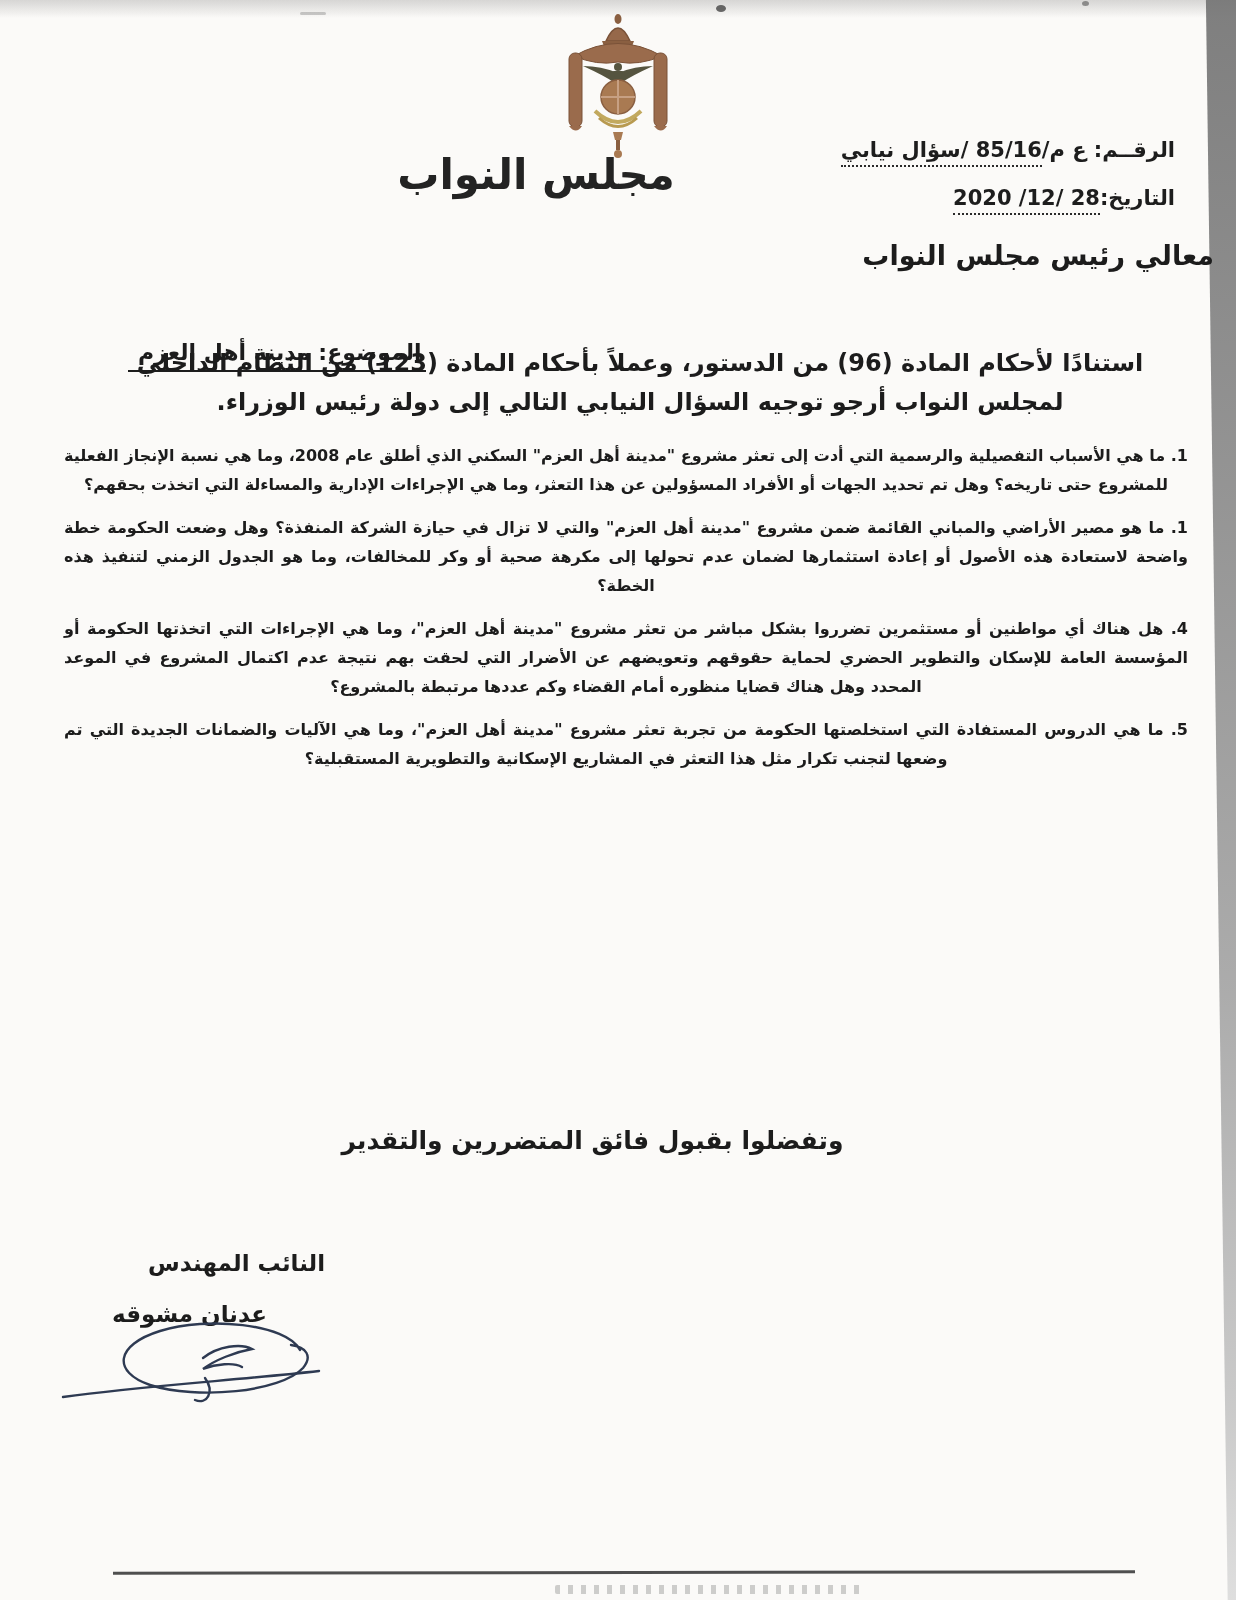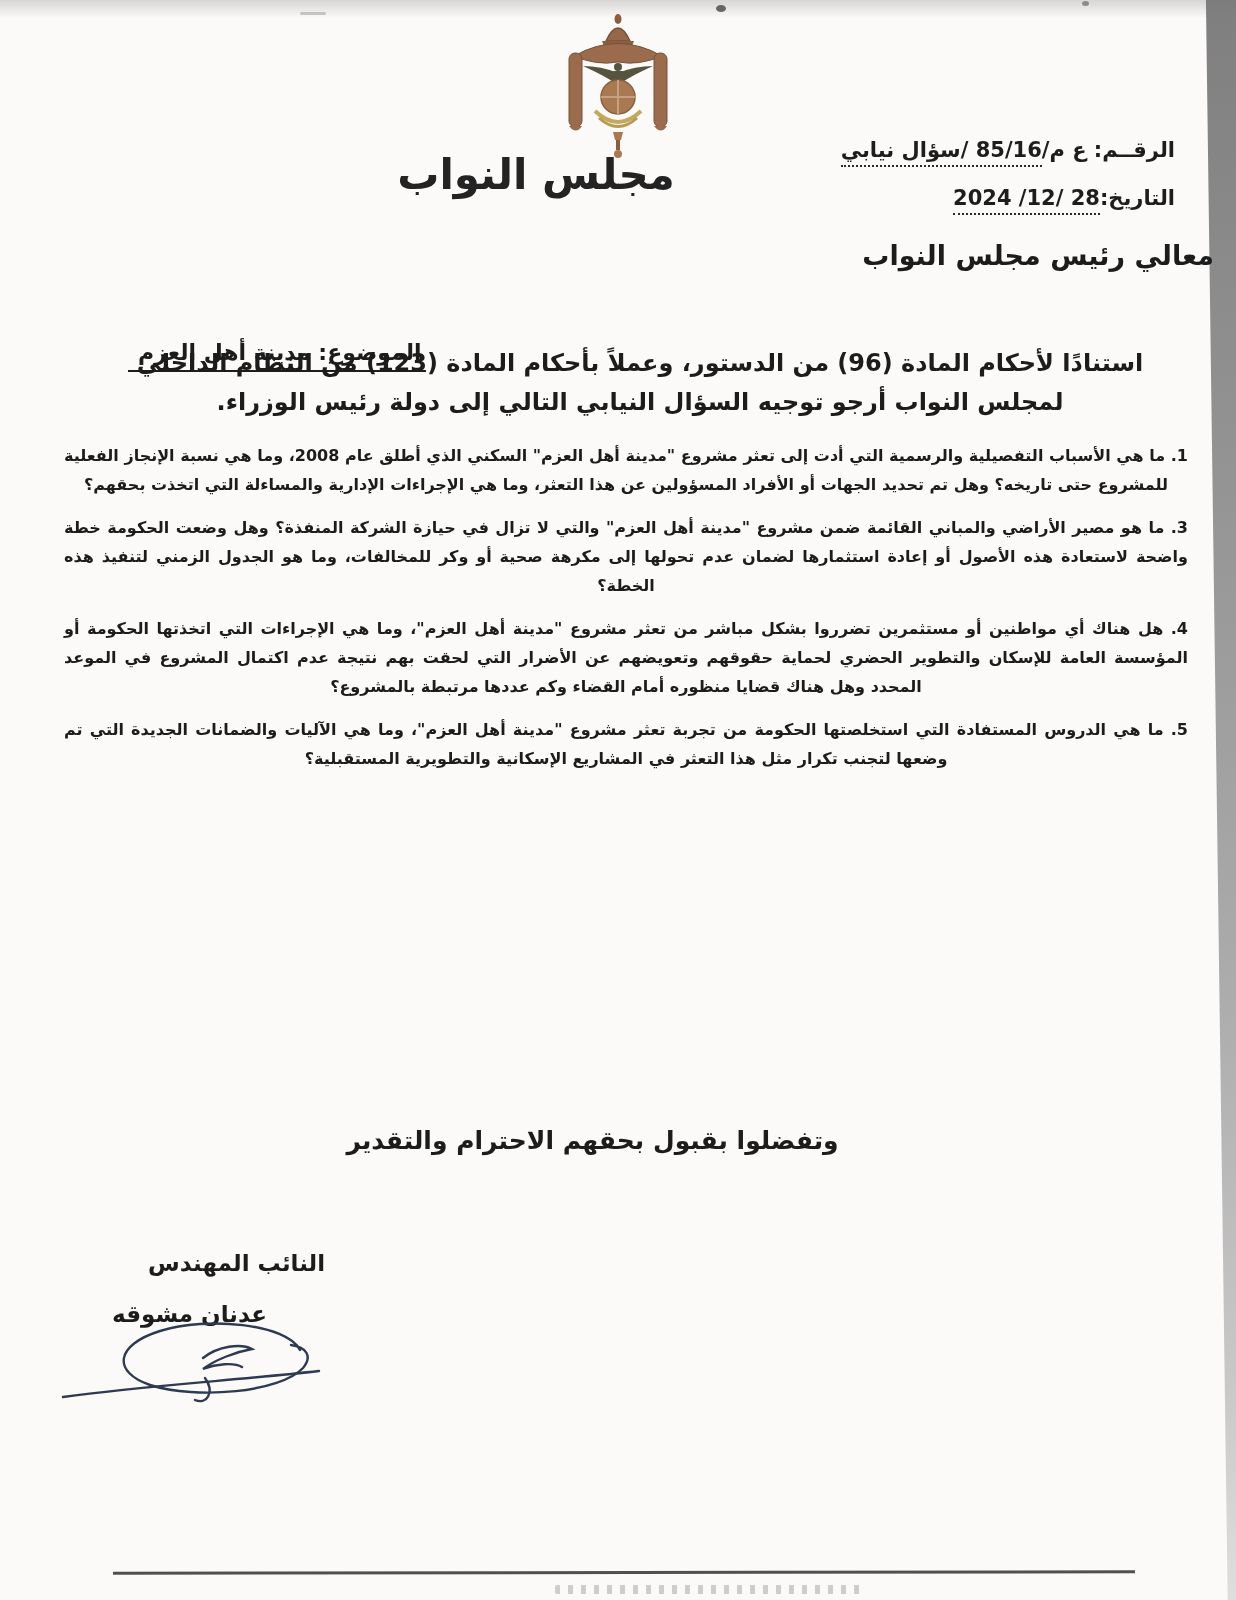--- a/index.html
+++ b/index.html
@@ -64,21 +64,21 @@
 <div class="page">
 
   <div class="scan-top"></div>
   <div class="scan-right"></div>
   <div class="speck s1"></div>
   <div class="speck s2"></div>
   <div class="speck s3"></div>
 
   <div class="ref-block">
     <div class="ref-line"><span>الرقــم: ع م/</span><span class="dotted">85/16 /سؤال نيابي</span></div>
-    <div class="ref-line"><span>التاريخ:</span><span class="dotted">28 /12/ 2024</span></div>
+    <div class="ref-line"><span>التاريخ:</span><span class="dotted">28 /12/ 2020</span></div>
   </div>
 
   <div class="crest">
     <svg width="150" height="150" viewBox="0 0 150 150">
       <ellipse cx="75" cy="7" rx="3.5" ry="5" fill="#8a5f41"></ellipse>
       <path d="M63 29 Q75 3 87 29 Z" fill="#96684a" stroke="#7a5238" stroke-width="1.5"></path>
       <path d="M59 29 H91 L88 37 H62 Z" fill="#8a5f41"></path>
       <path d="M31 44 Q75 19 119 44 Q96 54 75 50 Q54 54 31 44 Z" fill="#9a6b4c" stroke="#7a5238" stroke-width="1"></path>
       <rect x="26" y="41" width="13" height="74" rx="6" fill="#9a6b4c" stroke="#7a5238" stroke-width="1"></rect>
       <rect x="111" y="41" width="13" height="74" rx="6" fill="#9a6b4c" stroke="#7a5238" stroke-width="1"></rect>
@@ -101,26 +101,26 @@
   <div class="org-callig">مجلس النواب</div>
 
   <div class="salutation">معالي رئيس مجلس النواب</div>
 
   <div class="subject">الموضوع: مدينة أهل العزم</div>
 
   <div class="intro">استنادًا لأحكام المادة (96) من الدستور، وعملاً بأحكام المادة (123) من النظام الداخلي لمجلس النواب أرجو توجيه السؤال النيابي التالي إلى دولة رئيس الوزراء.</div>
 
   <div class="questions">
     <p>1. ما هي الأسباب التفصيلية والرسمية التي أدت إلى تعثر مشروع "مدينة أهل العزم" السكني الذي أطلق عام 2008، وما هي نسبة الإنجاز الفعلية للمشروع حتى تاريخه؟ وهل تم تحديد الجهات أو الأفراد المسؤولين عن هذا التعثر، وما هي الإجراءات الإدارية والمساءلة التي اتخذت بحقهم؟</p>
-    <p>3. ما هو مصير الأراضي والمباني القائمة ضمن مشروع "مدينة أهل العزم" والتي لا تزال في حيازة الشركة المنفذة؟ وهل وضعت الحكومة خطة واضحة لاستعادة هذه الأصول أو إعادة استثمارها لضمان عدم تحولها إلى مكرهة صحية أو وكر للمخالفات، وما هو الجدول الزمني لتنفيذ هذه الخطة؟</p>
+    <p>1. ما هو مصير الأراضي والمباني القائمة ضمن مشروع "مدينة أهل العزم" والتي لا تزال في حيازة الشركة المنفذة؟ وهل وضعت الحكومة خطة واضحة لاستعادة هذه الأصول أو إعادة استثمارها لضمان عدم تحولها إلى مكرهة صحية أو وكر للمخالفات، وما هو الجدول الزمني لتنفيذ هذه الخطة؟</p>
     <p>4. هل هناك أي مواطنين أو مستثمرين تضرروا بشكل مباشر من تعثر مشروع "مدينة أهل العزم"، وما هي الإجراءات التي اتخذتها الحكومة أو المؤسسة العامة للإسكان والتطوير الحضري لحماية حقوقهم وتعويضهم عن الأضرار التي لحقت بهم نتيجة عدم اكتمال المشروع في الموعد المحدد وهل هناك قضايا منظوره أمام القضاء وكم عددها مرتبطة بالمشروع؟</p>
     <p>5. ما هي الدروس المستفادة التي استخلصتها الحكومة من تجربة تعثر مشروع "مدينة أهل العزم"، وما هي الآليات والضمانات الجديدة التي تم وضعها لتجنب تكرار مثل هذا التعثر في المشاريع الإسكانية والتطويرية المستقبلية؟</p>
   </div>
 
-  <div class="closing">وتفضلوا بقبول بحقهم الاحترام والتقدير</div>
+  <div class="closing">وتفضلوا بقبول فائق المتضررين والتقدير</div>
 
   <div class="sig-title">النائب المهندس</div>
   <div class="sig-name">عدنان مشوقه</div>
   <svg class="signature-svg" width="290" height="100" viewBox="0 0 290 100">
     <g fill="none" stroke="#2e3a52" stroke-width="2.4" stroke-linecap="round">
       <path d="M245 42 C232 16 152 8 105 23 C60 37 57 64 95 77 C142 92 226 84 248 60 C258 48 251 39 236 37"></path>
       <path d="M148 50 C163 38 186 35 197 41 C180 44 160 52 148 61 C161 56 179 54 187 59"></path>
       <path d="M150 70 C160 84 152 97 140 92"></path>
       <path d="M8 89 C85 78 185 72 264 63"></path>
     </g>

